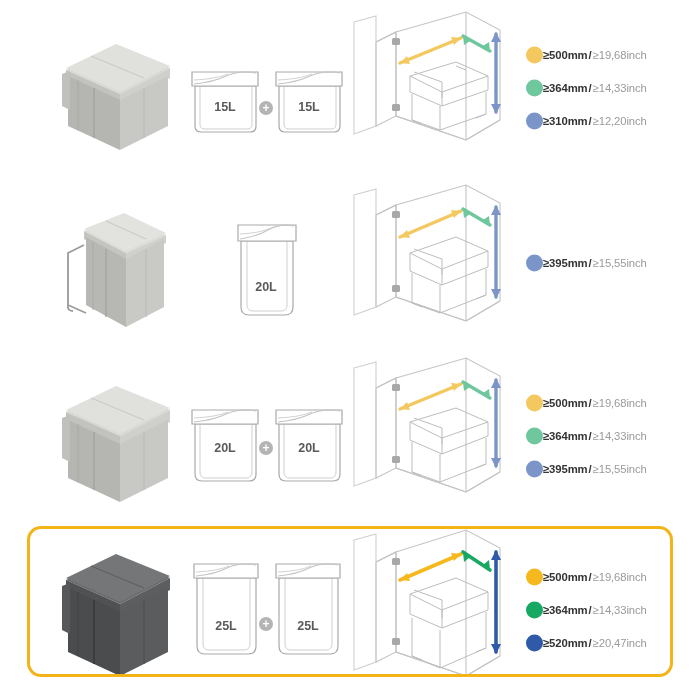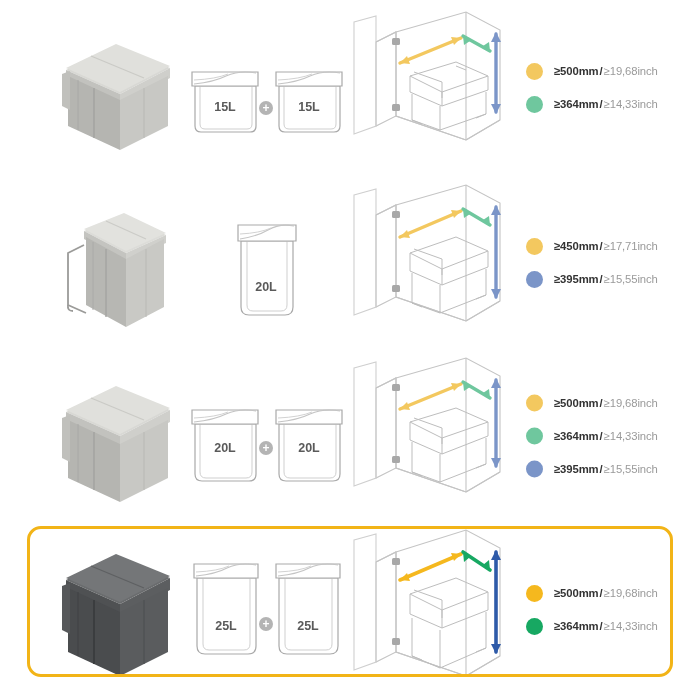--- a/index.html
+++ b/index.html
@@ -83,21 +83,20 @@
     left: 6px;
     top: 50%;
     transform: translateY(-50%);
     display: flex;
     flex-direction: column;
     gap: 16px;
   }
   .legend-item {
     display: flex;
     align-items: center;
-    gap: 11px;
     white-space: nowrap;
     text-align: right;
   }
   .legend-dot {
     width: 17px;
     height: 17px;
     border-radius: 50%;
     flex: 0 0 auto;
   }
   .legend-text {
@@ -235,20 +234,26 @@
         <div class="legend-item">
           <span class="legend-dot" style="background:#F3C85F"></span>
           <span class="legend-text">
             <span class="legend-mm">≥500mm</span><span class="legend-sep">/</span><span class="legend-in">≥19,68inch</span>
           </span>
         </div>
         <div class="legend-item">
           <span class="legend-dot" style="background:#6FC79E"></span>
           <span class="legend-text">
             <span class="legend-mm">≥364mm</span><span class="legend-sep">/</span><span class="legend-in">≥14,33inch</span>
+          </span>
+        </div>
+        <div class="legend-item">
+          <span class="legend-dot" style="background:#7B95C8"></span>
+          <span class="legend-text">
+            <span class="legend-mm">≥310mm</span><span class="legend-sep">/</span><span class="legend-in">≥12,20inch</span>
           </span>
         </div>
       </div>
     </div>
   </div>
 
   <div class="row row-1">
 
     <div class="col-photo">
       <svg class="svg-fit" width="145" height="175" viewBox="0 0 145 175">
@@ -321,26 +326,20 @@
           <line x1="148" y1="32" x2="148" y2="122" stroke="#7B95C8" stroke-width="3.4" stroke-linecap="round"></line>
           <polygon points="148,30 143,40 153,40" fill="#7B95C8"></polygon>
           <polygon points="148,124 143,114 153,114" fill="#7B95C8"></polygon>
         </g>
       </svg>
     </div>
 
     <div class="col-legend">
       <div class="legend">
         <div class="legend-item">
-          <span class="legend-dot" style="background:#F3C85F"></span>
-          <span class="legend-text">
-            <span class="legend-mm">≥450mm</span><span class="legend-sep">/</span><span class="legend-in">≥17,71inch</span>
-          </span>
-        </div>
-        <div class="legend-item">
           <span class="legend-dot" style="background:#7B95C8"></span>
           <span class="legend-text">
             <span class="legend-mm">≥395mm</span><span class="legend-sep">/</span><span class="legend-in">≥15,55inch</span>
           </span>
         </div>
       </div>
     </div>
   </div>
 
   <div class="row row-2">
@@ -554,19 +553,25 @@
           <span class="legend-text">
             <span class="legend-mm">≥500mm</span><span class="legend-sep">/</span><span class="legend-in">≥19,68inch</span>
           </span>
         </div>
         <div class="legend-item">
           <span class="legend-dot" style="background:#17A862"></span>
           <span class="legend-text">
             <span class="legend-mm">≥364mm</span><span class="legend-sep">/</span><span class="legend-in">≥14,33inch</span>
           </span>
         </div>
+        <div class="legend-item">
+          <span class="legend-dot" style="background:#2E5AA8"></span>
+          <span class="legend-text">
+            <span class="legend-mm">≥520mm</span><span class="legend-sep">/</span><span class="legend-in">≥20,47inch</span>
+          </span>
+        </div>
       </div>
     </div>
   </div>
 
   <div class="highlight-frame"></div>
 
 </div>
 
 </body></html>

